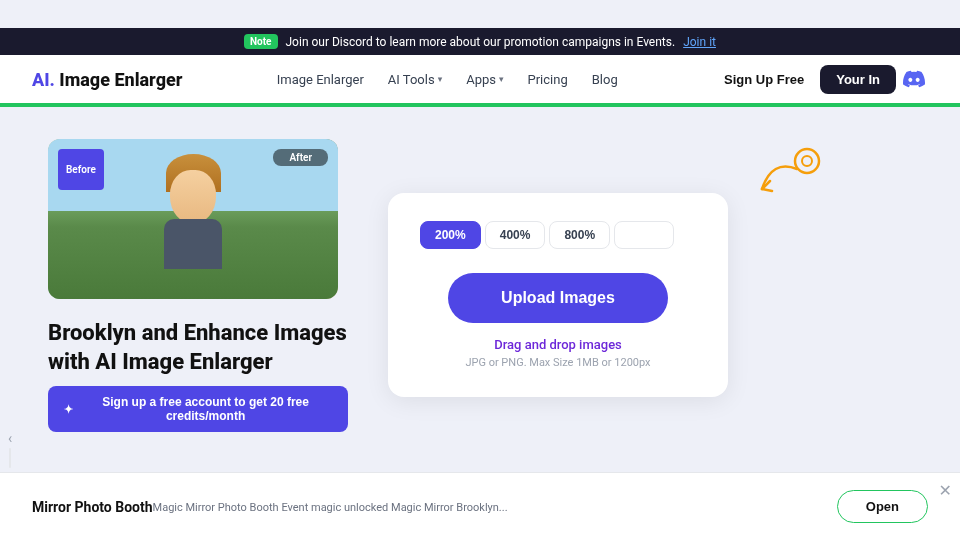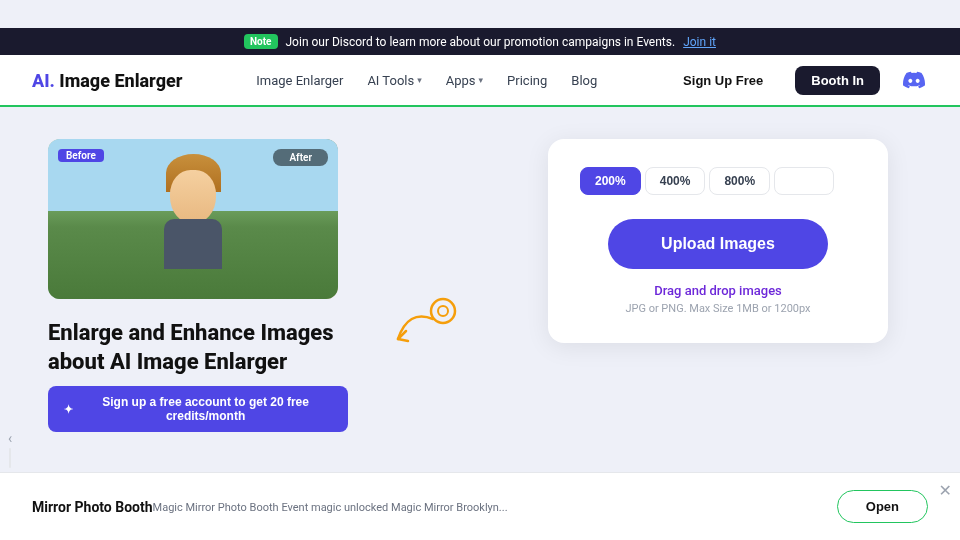--- a/index.html
+++ b/index.html
@@ -40,21 +40,21 @@
     }
 
     
     .header {
       background: #fff;
       display: flex;
       align-items: center;
       justify-content: space-between;
       padding: 0 32px;
       height: 52px;
-      border-bottom: 2px solid #22c55e;
+      border-bottom: 4px solid #22c55e;
     }
     .logo {
       font-size: 18px;
       font-weight: 800;
       color: #111;
     }
     .logo span {
       color: #4f46e5;
     }
     .nav {
@@ -72,21 +72,21 @@
       align-items: center;
       gap: 3px;
     }
     .nav-item .chevron {
       font-size: 9px;
       color: #6b7280;
     }
     .header-actions {
       display: flex;
       align-items: center;
-      gap: 20px;
+      gap: 4px;
     }
     .btn-signup {
       background: transparent;
       border: none;
       font-size: 13px;
       font-weight: 600;
       color: #111;
       cursor: pointer;
       padding: 6px 12px;
       border-radius: 6px;
@@ -137,21 +137,21 @@
       margin-bottom: 20px;
     }
     .before-badge {
       position: absolute;
       top: 10px;
       left: 10px;
       background: #4f46e5;
       color: #fff;
       font-size: 10px;
       font-weight: 600;
-      padding: 1px 8px;
+      padding: 15px 8px;
       border-radius: 4px;
     }
     .after-badge {
       position: absolute;
       top: 10px;
       right: 10px;
       background: rgba(0,0,0,0.5);
       color: #fff;
       font-size: 10px;
       font-weight: 600;
@@ -231,21 +231,21 @@
       display: flex;
       align-items: center;
       gap: 6px;
     }
     .cta-btn .star-icon { font-size: 11px; }
 
     
     .right-col {
       flex: 1;
       display: flex;
-      flex-direction: row;
+      flex-direction: column;
     }
 
     
     .arrow-annotation {
       align-self: flex-end;
       margin-right: 80px;
       margin-bottom: -10px;
     }
 
     
@@ -419,21 +419,21 @@
     </div>
     <div class="nav-item">
       <span>Pricing</span>
     </div>
     <div class="nav-item">
       <span>Blog</span>
     </div>
   </nav>
   <div class="header-actions">
     <button class="btn-signup">Sign Up Free</button>
-    <button class="btn-signin">Booth In</button>
+    <button class="btn-signin">Your In</button>
     <div class="discord-icon">
       <svg width="22" height="22" viewBox="0 0 24 24" fill="#5865f2">
         <path d="M20.317 4.492c-1.53-.69-3.17-1.2-4.885-1.49a.075.075 0 0 0-.079.036c-.21.369-.444.85-.608 1.23a18.566 18.566 0 0 0-5.487 0 12.36 12.36 0 0 0-.617-1.23A.077.077 0 0 0 8.562 3c-1.714.29-3.354.8-4.885 1.491a.07.07 0 0 0-.032.027C.533 9.093-.32 13.555.099 17.961a.08.08 0 0 0 .031.055 20.03 20.03 0 0 0 5.993 2.98.078.078 0 0 0 .084-.026 13.83 13.83 0 0 0 1.226-1.963.074.074 0 0 0-.041-.104 13.175 13.175 0 0 1-1.872-.878.075.075 0 0 1-.008-.125c.126-.093.252-.19.372-.287a.075.075 0 0 1 .078-.01c3.927 1.764 8.18 1.764 12.061 0a.075.075 0 0 1 .079.009c.12.098.245.195.372.288a.075.075 0 0 1-.006.125c-.598.344-1.22.635-1.873.877a.075.075 0 0 0-.041.105c.36.687.772 1.341 1.225 1.962a.077.077 0 0 0 .084.028 19.963 19.963 0 0 0 6.002-2.981.076.076 0 0 0 .032-.054c.5-5.094-.838-9.52-3.549-13.442a.06.06 0 0 0-.031-.028zM8.02 15.278c-1.182 0-2.157-1.069-2.157-2.38 0-1.312.956-2.38 2.157-2.38 1.21 0 2.176 1.077 2.157 2.38 0 1.312-.956 2.38-2.157 2.38zm7.975 0c-1.183 0-2.157-1.069-2.157-2.38 0-1.312.955-2.38 2.157-2.38 1.21 0 2.176 1.077 2.157 2.38 0 1.312-.946 2.38-2.157 2.38z"></path>
       </svg>
     </div>
   </div>
 </header>
 
 <div class="main">
 
@@ -446,21 +446,21 @@
         <div class="person-shape">
           <div class="p-hair"></div>
           <div class="p-face"></div>
           <div class="p-body"></div>
         </div>
       </div>
       <span class="before-badge">Before</span>
       <span class="after-badge">After</span>
     </div>
 
-    <h1 class="heading">Enlarge and Enhance Images about AI Image Enlarger</h1>
+    <h1 class="heading">Brooklyn and Enhance Images with AI Image Enlarger</h1>
     <button class="cta-btn">
       <span class="star-icon">✦</span>
       <span>Sign up a free account to get 20 free credits/month</span>
     </button>
   </div>
 
   <div class="right-col">
 
     <div class="arrow-annotation">
       <svg class="arrow-svg" viewBox="0 0 80 60" fill="none" xmlns="http://www.w3.org/2000/svg">

